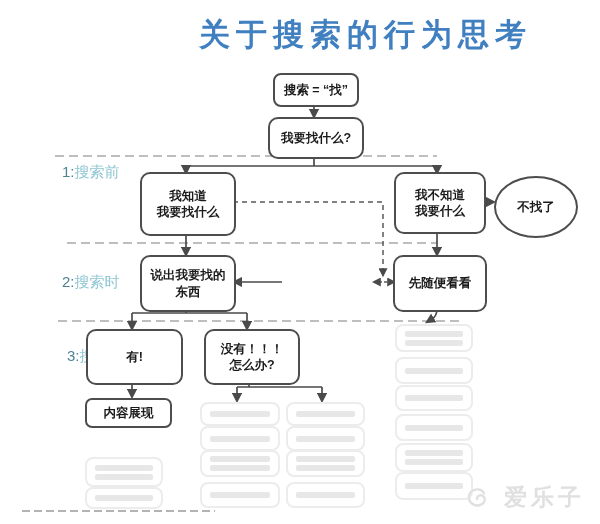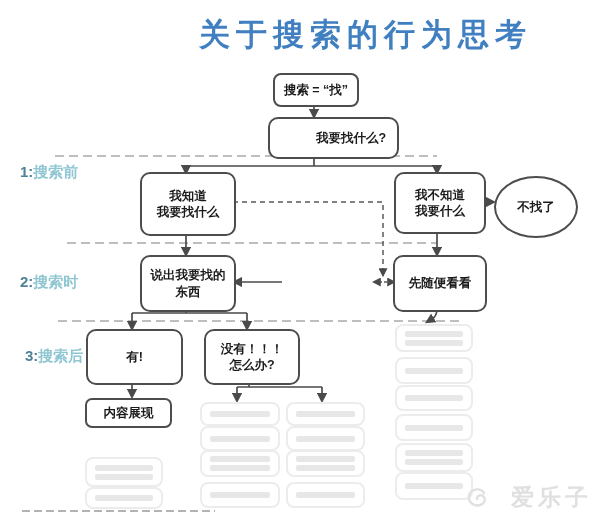--- a/index.html
+++ b/index.html
@@ -5,27 +5,27 @@
   html,body{margin:0;padding:0;background:#fff;}
   #canvas{position:relative;width:600px;height:524px;background:#fff;overflow:hidden;
           font-family:"Liberation Sans","DejaVu Sans",sans-serif;}
   #wires{position:absolute;left:0;top:0;width:600px;height:524px;}
   .title{position:absolute;left:150px;top:14px;width:382px;text-align:right;
          font-size:31px;font-weight:bold;color:#4180c0;letter-spacing:6px;white-space:nowrap;}
   .node{position:absolute;display:flex;align-items:center;justify-content:center;
         text-align:center;background:#fff;border:2px solid #4d4d4d;border-radius:10px;
         font-size:12.5px;font-weight:600;color:#1b1b1b;line-height:1.3;white-space:pre-line;z-index:2;}
   .ellipse{border-radius:50%;}
-  .seclabel{position:absolute;font-size:15px;font-weight:bold;white-space:nowrap;z-index:2;}
+  .seclabel{position:absolute;font-size:15px;font-weight:normal;white-space:nowrap;z-index:2;margin-left:42px;}
   .seclabel .num{color:#4f8295;}
   .seclabel .txt{color:#8ec6d2;}
   .ghostbox{position:absolute;background:#fff;border:2px solid #ececec;border-radius:8px;
         display:flex;flex-direction:column;align-items:center;justify-content:center;gap:3px;z-index:1;}
   .gbar{display:block;width:78%;height:6px;background:#e7e7e7;border-radius:2px;}
-  .watermark{position:absolute;left:462px;top:482px;display:flex;align-items:center;gap:19px;z-index:1;}
+  .watermark{position:absolute;left:462px;top:482px;display:flex;align-items:center;gap:12px;z-index:1;}
   .wm-text{font-size:23px;font-weight:bold;color:#e0e0e0;letter-spacing:4px;}
 </style>
 </head>
 <body>
 
 <div id="canvas">
 
   <svg id="wires" viewBox="0 0 600 524">
     <defs>
       <marker id="ah" viewBox="0 0 10 10" refX="2" refY="5" markerWidth="6" markerHeight="6" orient="auto-start-reverse">
@@ -67,21 +67,21 @@
     <span class="num">1:</span><span class="txt">搜索前</span>
   </div>
   <div class="seclabel" style="left:20px;top:273px;">
     <span class="num">2:</span><span class="txt">搜索时</span>
   </div>
   <div class="seclabel" style="left:25px;top:347px;">
     <span class="num">3:</span><span class="txt">搜索后</span>
   </div>
 
   <div class="node" style="left:273px;top:73px;width:82px;height:30px;border-radius:8px;">搜索 = “找”</div>
-  <div class="node" style="left:268px;top:117px;width:92px;height:38px;padding-left:35px;">我要找什么?</div>
+  <div class="node" style="left:268px;top:117px;width:92px;height:38px;">我要找什么?</div>
   <div class="node" style="left:140px;top:172px;width:92px;height:60px;">我知道
 我要找什么</div>
   <div class="node" style="left:394px;top:172px;width:88px;height:58px;">我不知道
 我要什么</div>
   <div class="node ellipse" style="left:494px;top:176px;width:80px;height:58px;">不找了</div>
   <div class="node" style="left:140px;top:255px;width:92px;height:53px;">说出我要找的
 东西</div>
   <div class="node" style="left:393px;top:255px;width:90px;height:53px;">先随便看看</div>
   <div class="node" style="left:86px;top:329px;width:93px;height:52px;">有!</div>
   <div class="node" style="left:204px;top:329px;width:92px;height:52px;">没有！！！

